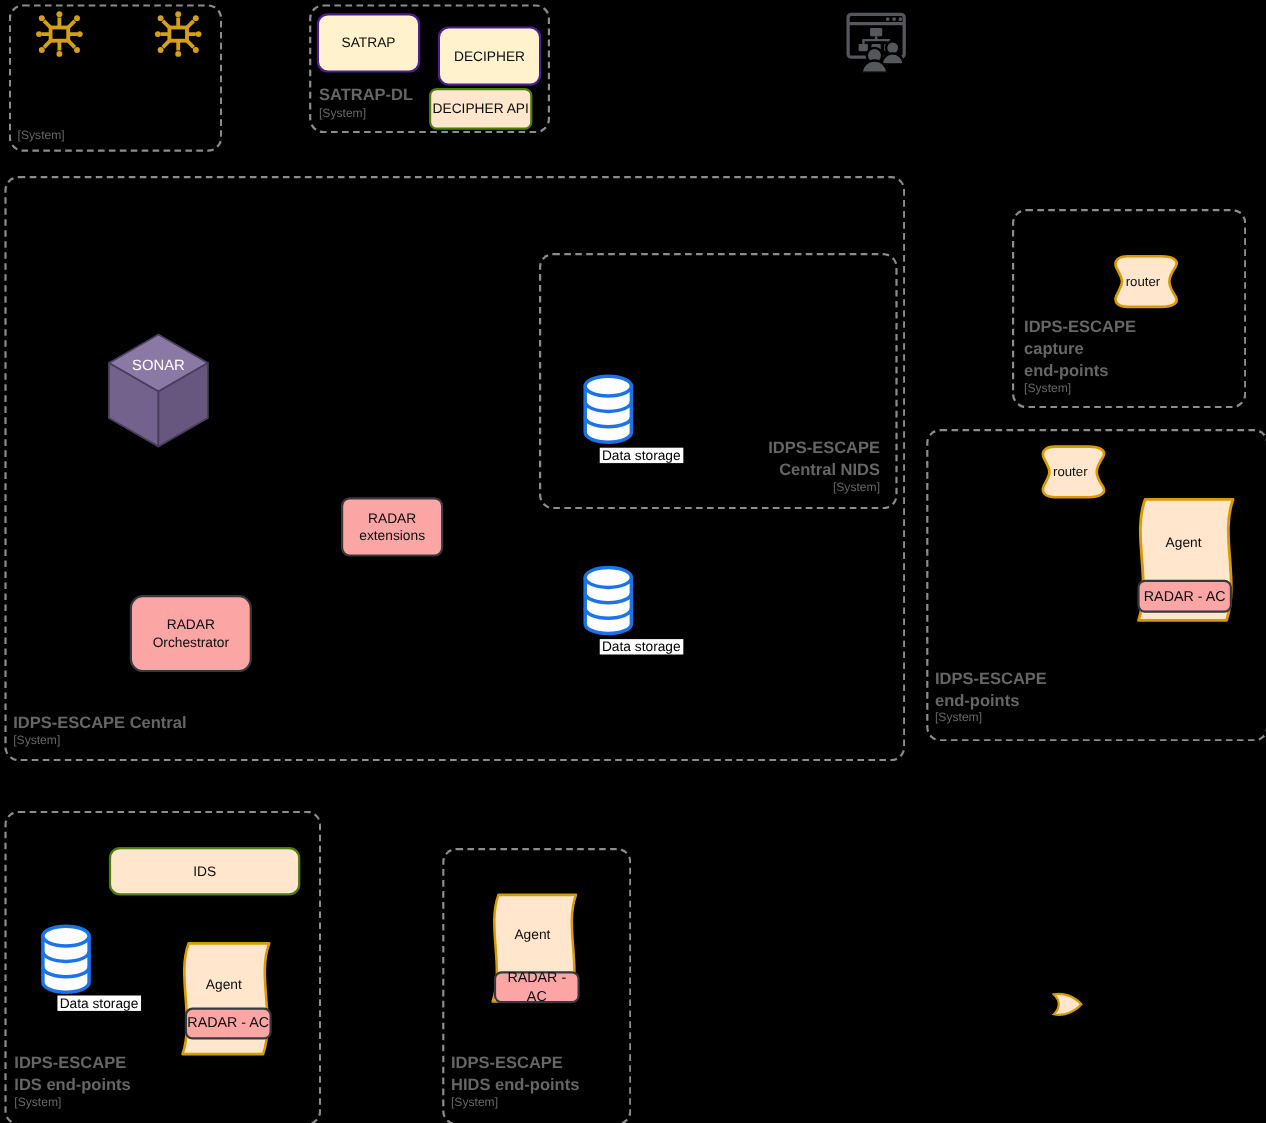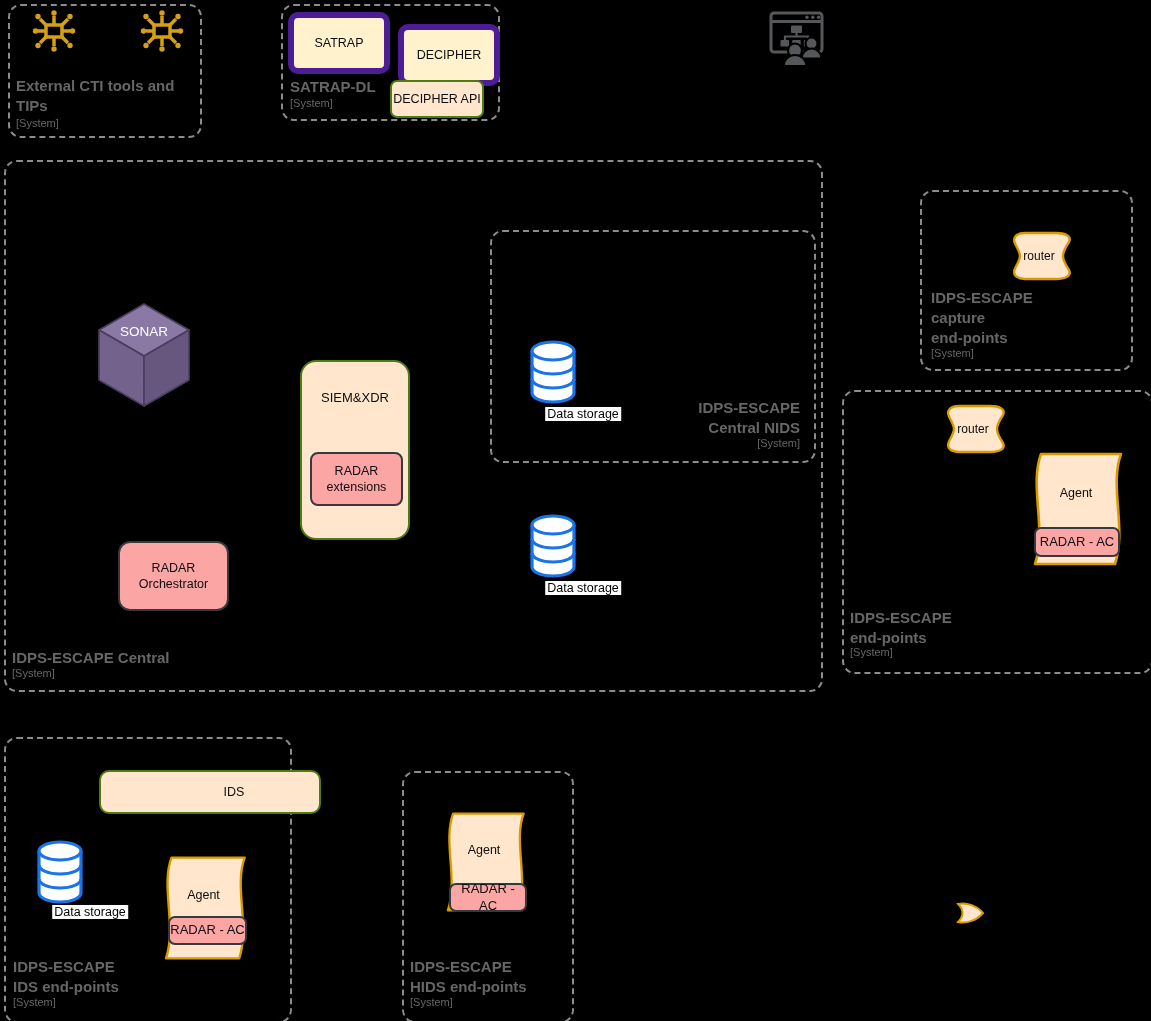--- a/index.html
+++ b/index.html
@@ -13,21 +13,21 @@
     line-height:1.33;white-space:pre-line;
   }
   .gtitle.right{text-align:right;}
   .gsub{position:absolute;font-size:11px;color:#666;white-space:pre-line;}
   .gsub.right{text-align:right;}
   .node{
     position:absolute;display:flex;align-items:center;justify-content:center;
     text-align:center;font-size:12.5px;color:#0d0d0d;line-height:1.3;white-space:pre-line;
   }
   .peach{background:#FFE6CC;border:2px solid #4d7c0f;border-radius:10px;}
-  .yellow{background:#FFF2CC;border:6px solid #4c1d95;border-radius:10px;}
+  .yellow{background:#FFF2CC;border:2px solid #4c1d95;border-radius:10px;}
   .green{background:#fca5a5;border:2px solid #36393D;border-radius:8px;}
   .biground{border-radius:16px;}
   .smround{border-radius:7px;}
   .top-label{align-items:flex-start;padding-top:28px;box-sizing:border-box;font-size:13px;}
   .shape-label{
     position:absolute;display:flex;align-items:center;justify-content:center;
     font-size:12px;color:#0d0d0d;text-align:center;pointer-events:none;
   }
   .dslabel{
     position:absolute;transform:translateX(-50%);background:#fff;color:#000;
@@ -81,22 +81,20 @@
       <circle cx="23" cy="5" r="2.7"></circle>
         <circle cx="23" cy="41" r="2.7"></circle>
       <circle cx="4.5" cy="23" r="2.7"></circle>
         <circle cx="41.5" cy="23" r="2.7"></circle>
       <circle cx="7" cy="8.5" r="2.7"></circle>
         <circle cx="39" cy="8.5" r="2.7"></circle>
       <circle cx="7" cy="37.5" r="2.7"></circle>
         <circle cx="39" cy="37.5" r="2.7"></circle>
     </g>
   </svg>
-  <div class="gtitle" style="left:16px;top:76px;width:175px;">External CTI tools and
-TIPs</div>
   <div class="gsub" style="left:16px;top:117px;">[System]</div>
 
   <div class="group" style="left:281px;top:4px;width:215px;height:113px;"></div>
   <div class="node yellow" style="left:288px;top:12px;width:90px;height:50px;">SATRAP</div>
   <div class="node yellow" style="left:398px;top:24px;width:90px;height:50px;">DECIPHER</div>
   <div class="node peach smround" style="left:390px;top:80px;width:90px;height:34px;">DECIPHER API</div>
   <div class="gtitle" style="left:290px;top:77px;">SATRAP-DL</div>
   <div class="gsub" style="left:290px;top:97px;">[System]</div>
 
   <svg class="abs" style="left:768px;top:10px;" width="64" height="56" viewBox="0 0 64 56">
@@ -128,21 +126,20 @@
 
   <svg class="abs" style="left:98px;top:303px;" width="92" height="104" viewBox="0 0 92 104">
     <g stroke="#4A3D5E" stroke-width="1.6" stroke-linejoin="round">
       <polygon points="46,1 91,27 46,53 1,27" fill="#8A79A5"></polygon>
       <polygon points="1,27 46,53 46,103 1,77" fill="#73628C"></polygon>
       <polygon points="91,27 46,53 46,103 91,77" fill="#67577F"></polygon>
     </g>
     <text x="46" y="33" text-anchor="middle" font-size="13.5" fill="#ffffff">SONAR</text>
   </svg>
 
-  <div class="node peach biground top-label" style="left:300px;top:360px;width:110px;height:180px;">SIEM&amp;XDR</div>
   <div class="node green" style="left:310px;top:452px;width:89px;height:50px;">RADAR
 extensions</div>
 
   <div class="node green" style="left:118px;top:541px;width:107px;height:66px;border-radius:12px;">RADAR
 Orchestrator</div>
 
   <div class="gtitle" style="left:12px;top:648px;">IDPS-ESCAPE Central</div>
   <div class="gsub" style="left:12px;top:667px;">[System]</div>
 
   <div class="group" style="left:490px;top:230px;width:322px;height:229px;"></div>
@@ -183,21 +180,21 @@
   <svg class="abs" style="left:1021px;top:450px;" width="110" height="118" viewBox="0 0 110 118">
     <path d="M20,4 L100,4 C88,36 106,78 94,114 L14,114 C26,78 8,36 20,4 Z" fill="#FFE6CC" stroke="#D79B00" stroke-width="2.6" stroke-linejoin="round"></path>
   </svg>
   <div class="shape-label" style="left:1021px;top:484px;width:110px;height:18px;font-size:12.5px;">Agent</div>
   <div class="node green smround" style="left:1034px;top:527px;width:82px;height:26px;font-size:13px;">RADAR - AC</div>
   <div class="gtitle" style="left:850px;top:608px;">IDPS-ESCAPE
 end-points</div>
   <div class="gsub" style="left:850px;top:646px;">[System]</div>
 
   <div class="group" style="left:4px;top:737px;width:284px;height:282px;"></div>
-  <div class="node peach" style="left:99px;top:770px;width:170px;height:40px;padding-left:48px;">IDS</div>
+  <div class="node peach" style="left:99px;top:770px;width:170px;height:40px;">IDS</div>
   <svg class="abs" style="left:36px;top:840px;" width="48" height="64" viewBox="0 0 48 64">
     <path d="M3,11 v42 a21,9 0 0 0 42,0 v-42" fill="#fff" stroke="#1A73E8" stroke-width="3.2"></path>
     <ellipse cx="24" cy="11" rx="21" ry="9" fill="#fff" stroke="#1A73E8" stroke-width="3.2"></ellipse>
     <path d="M3,25 a21,9 0 0 0 42,0" fill="none" stroke="#1A73E8" stroke-width="3.2"></path>
     <path d="M3,39 a21,9 0 0 0 42,0" fill="none" stroke="#1A73E8" stroke-width="3.2"></path>
   </svg>
   <div class="dslabel" style="left:60px;top:905px;">Data storage</div>
   <svg class="abs" style="left:150px;top:854px;" width="107" height="108" viewBox="0 0 110 118">
     <path d="M20,4 L100,4 C88,36 106,78 94,114 L14,114 C26,78 8,36 20,4 Z" fill="#FFE6CC" stroke="#D79B00" stroke-width="2.6" stroke-linejoin="round"></path>
   </svg>

